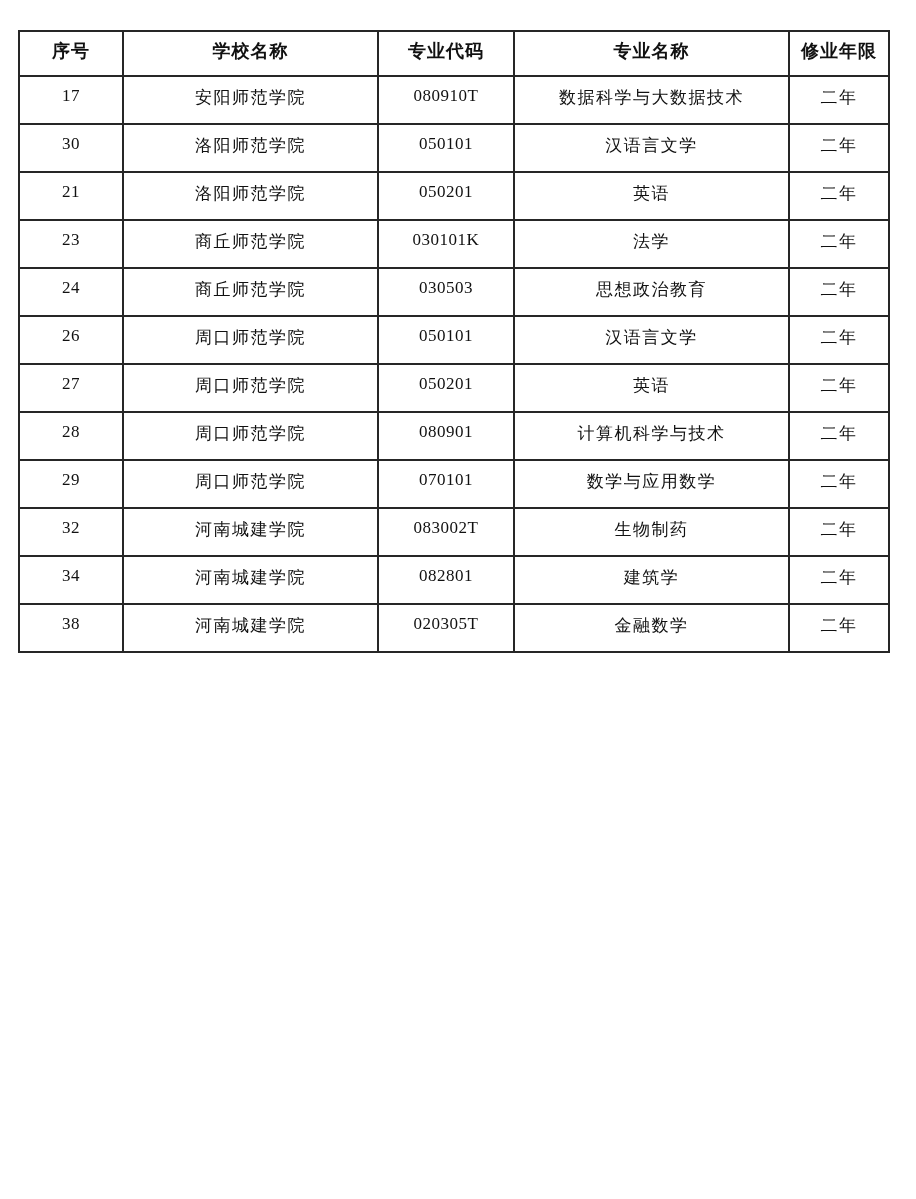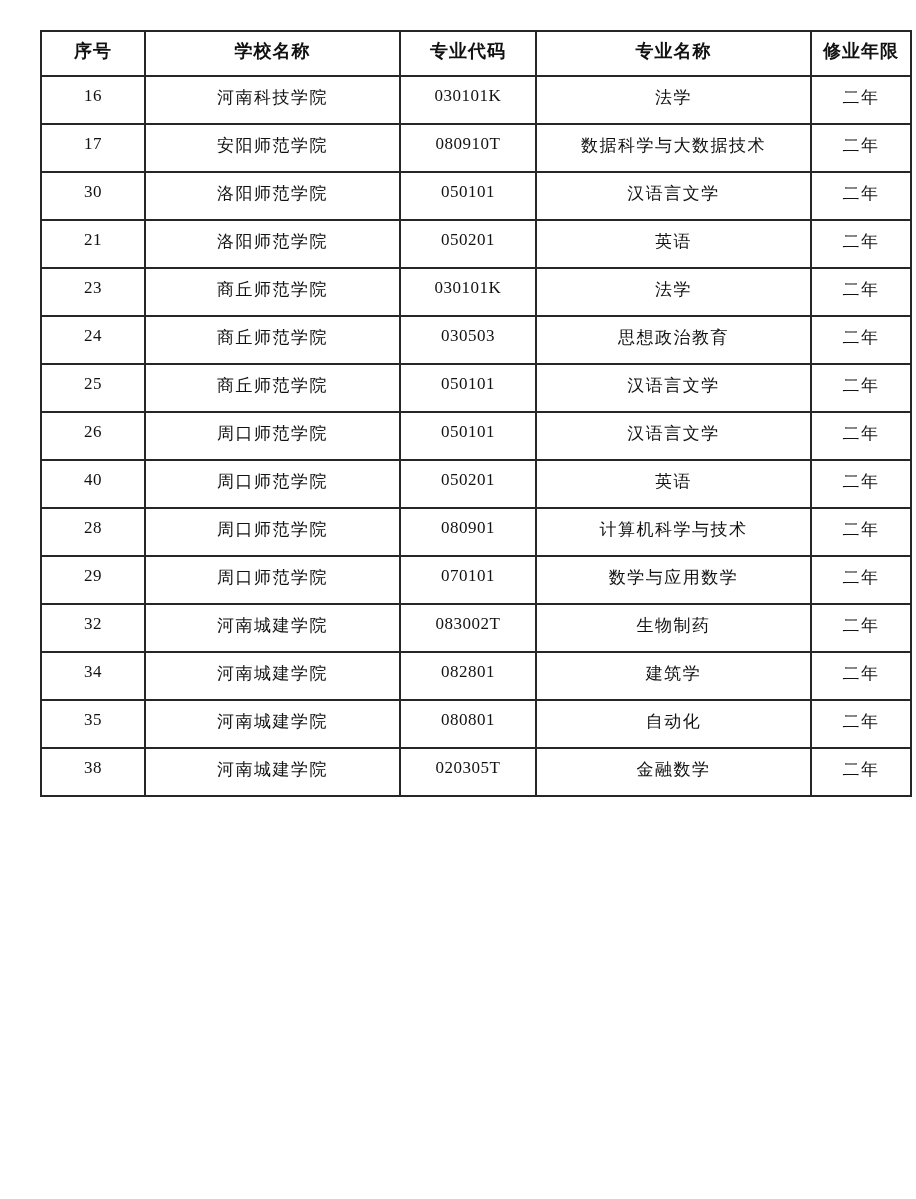--- a/index.html
+++ b/index.html
@@ -12,21 +12,21 @@
     color: #111111;
   }
   .page {
     position: absolute;
     left: 0; top: 0;
     width: 916px; height: 1199px;
     background: #ffffff;
   }
   table.major-table {
     position: absolute;
-    left: 40px;
+    left: 18px;
     top: 30px;
     width: 870px;
     border-collapse: collapse;
     table-layout: fixed;
     background: #ffffff;
   }
   table.major-table th,
   table.major-table td {
     border: 2px solid #262626;
     text-align: center;
@@ -69,27 +69,20 @@
       <tr>
           <th>序号</th>
           <th>学校名称</th>
           <th>专业代码</th>
           <th>专业名称</th>
           <th>修业年限</th>
         </tr>
     </thead>
     <tbody>
         <tr>
-          <td class="num">16</td>
-          <td class="school">河南科技学院</td>
-          <td class="code">030101K</td>
-          <td class="major">法学</td>
-          <td class="duration">二年</td>
-        </tr>
-        <tr>
           <td class="num">17</td>
           <td class="school">安阳师范学院</td>
           <td class="code">080910T</td>
           <td class="major">数据科学与大数据技术</td>
           <td class="duration">二年</td>
         </tr>
         <tr>
           <td class="num">30</td>
           <td class="school">洛阳师范学院</td>
           <td class="code">050101</td>
@@ -111,35 +104,28 @@
           <td class="duration">二年</td>
         </tr>
         <tr>
           <td class="num">24</td>
           <td class="school">商丘师范学院</td>
           <td class="code">030503</td>
           <td class="major">思想政治教育</td>
           <td class="duration">二年</td>
         </tr>
         <tr>
-          <td class="num">25</td>
-          <td class="school">商丘师范学院</td>
-          <td class="code">050101</td>
-          <td class="major">汉语言文学</td>
-          <td class="duration">二年</td>
-        </tr>
-        <tr>
           <td class="num">26</td>
           <td class="school">周口师范学院</td>
           <td class="code">050101</td>
           <td class="major">汉语言文学</td>
           <td class="duration">二年</td>
         </tr>
         <tr>
-          <td class="num">40</td>
+          <td class="num">27</td>
           <td class="school">周口师范学院</td>
           <td class="code">050201</td>
           <td class="major">英语</td>
           <td class="duration">二年</td>
         </tr>
         <tr>
           <td class="num">28</td>
           <td class="school">周口师范学院</td>
           <td class="code">080901</td>
           <td class="major">计算机科学与技术</td>
@@ -160,27 +146,20 @@
           <td class="duration">二年</td>
         </tr>
         <tr>
           <td class="num">34</td>
           <td class="school">河南城建学院</td>
           <td class="code">082801</td>
           <td class="major">建筑学</td>
           <td class="duration">二年</td>
         </tr>
         <tr>
-          <td class="num">35</td>
-          <td class="school">河南城建学院</td>
-          <td class="code">080801</td>
-          <td class="major">自动化</td>
-          <td class="duration">二年</td>
-        </tr>
-        <tr>
           <td class="num">38</td>
           <td class="school">河南城建学院</td>
           <td class="code">020305T</td>
           <td class="major">金融数学</td>
           <td class="duration">二年</td>
         </tr>
       </tbody>
   </table>
 </div>
 

